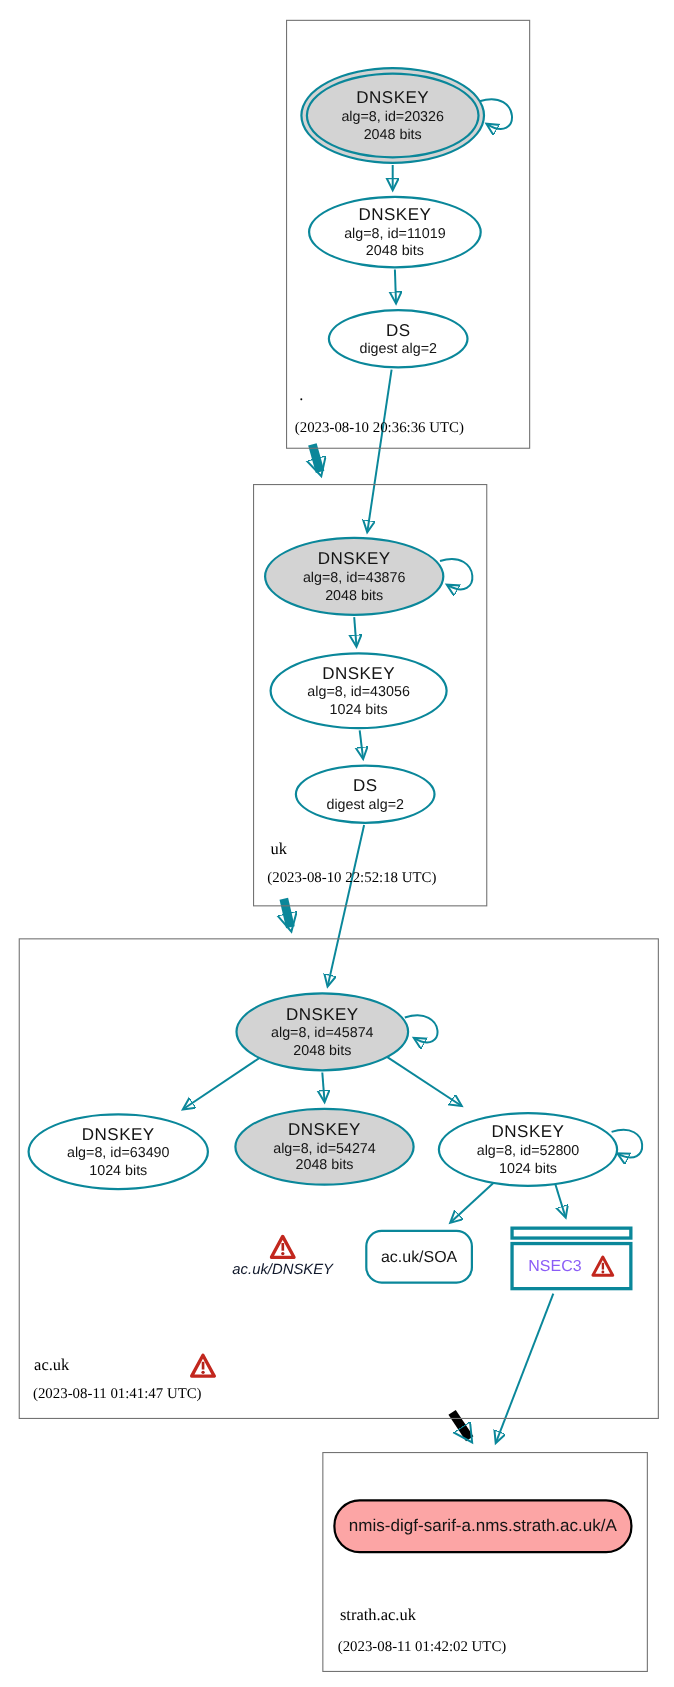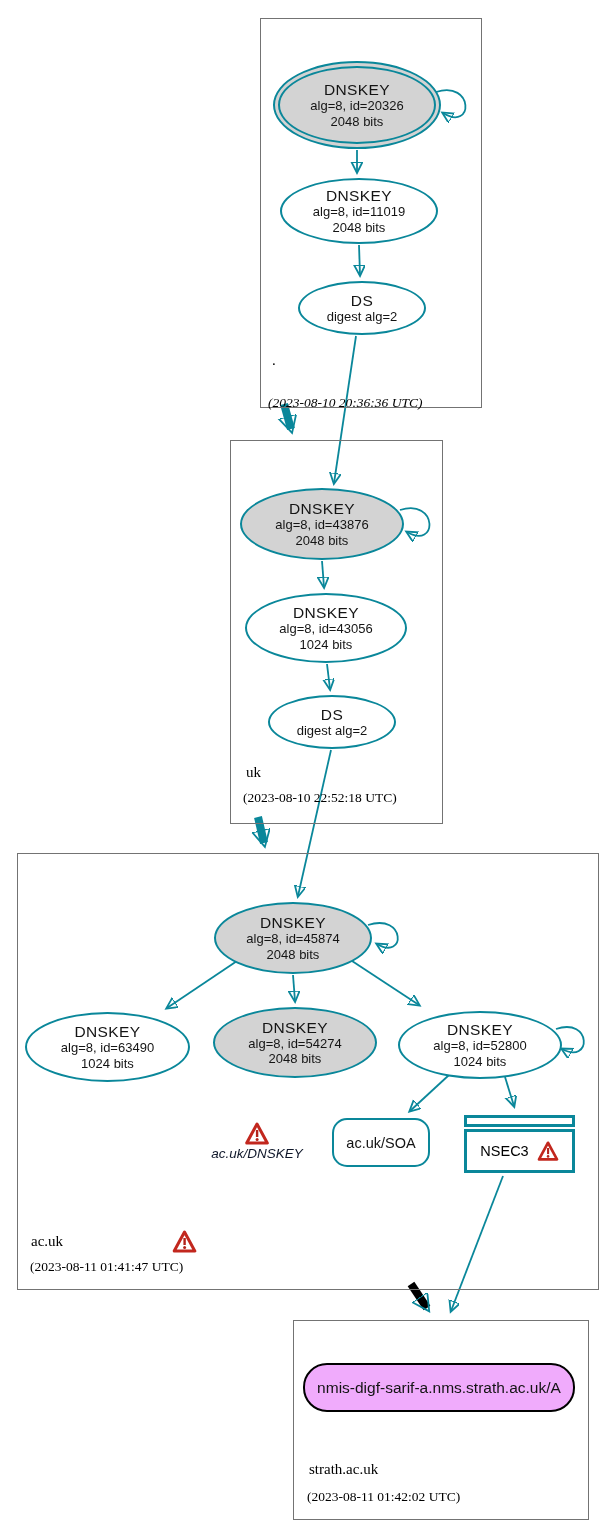--- a/index.html
+++ b/index.html
@@ -27,28 +27,28 @@
   .inner-ring{position:absolute;inset:3px;border:2.3px solid var(--teal);border-radius:50%;pointer-events:none;}
   .n-title{font-size:15.5px;color:#141414;letter-spacing:.4px;line-height:1.1;}
   .n-detail{font-family:Liberation Sans, sans-serif;font-size:13px;color:#141414;line-height:1.18;}
   .zone-name{position:absolute;font-family:"Liberation Serif",serif;font-size:15px;color:#000;white-space:nowrap;}
   .zone-ts{position:absolute;font-family:"Liberation Serif",serif;font-size:13.5px;color:#000;white-space:nowrap;}
   .rr-rounded{
     position:absolute;border:2px solid var(--teal);border-radius:15px;background:#fff;
     display:flex;align-items:center;justify-content:center;font-size:14.5px;color:#141414;box-sizing:border-box;
   }
   .a-node{
-    position:absolute;border:2px solid #000;border-radius:24px;background:#f0abfc;
+    position:absolute;border:2px solid #000;border-radius:24px;background:#fca5a5;
     display:flex;align-items:center;justify-content:center;font-size:15.5px;color:#141414;box-sizing:border-box;
   }
   .nsec3{position:absolute;display:flex;flex-direction:column;box-sizing:border-box;}
   .nsec3-top{height:12px;border:3px solid var(--teal);box-sizing:border-box;background:#fff;}
   .nsec3-body{
     margin-top:2px;flex:1;border:3px solid var(--teal);box-sizing:border-box;background:#fff;
-    display:flex;align-items:center;justify-content:center;gap:8px;font-size:14.5px;color:#000000;
+    display:flex;align-items:center;justify-content:center;gap:8px;font-size:14.5px;color:#8b5cf6;
   }
   .ghost-label{position:absolute;color:#0f172a;font-style:italic;font-size:13.5px;white-space:nowrap;text-align:center;}
   .warn{position:absolute;line-height:0;}
 </style>
 </head>
 <body>
 
 <div class="canvas">
 
   <svg class="edges" width="613" height="1534" viewBox="0 0 613 1534">
@@ -104,21 +104,21 @@
     <span class="n-detail">alg=8, id=11019</span>
     <span class="n-detail">2048 bits</span>
   </div>
 
   <div class="ellipse" style="left:298px;top:281px;width:128px;height:54px;">
     <span class="n-title">DS</span>
     <span class="n-detail">digest alg=2</span>
   </div>
 
   <div class="zone-name" style="left:272px;top:352px;">.</div>
-  <div class="zone-ts" style="left:268px;top:395px;font-style:italic;">(2023-08-10 20:36:36 UTC)</div>
+  <div class="zone-ts" style="left:268px;top:381px;">(2023-08-10 20:36:36 UTC)</div>
 
   <div class="zone-box" style="left:230px;top:440px;width:211px;height:382px;"></div>
 
   <div class="ellipse gray" style="left:240px;top:488px;width:164px;height:72px;">
     <span class="n-title">DNSKEY</span>
     <span class="n-detail">alg=8, id=43876</span>
     <span class="n-detail">2048 bits</span>
   </div>
 
   <div class="ellipse" style="left:245px;top:593px;width:162px;height:70px;">

